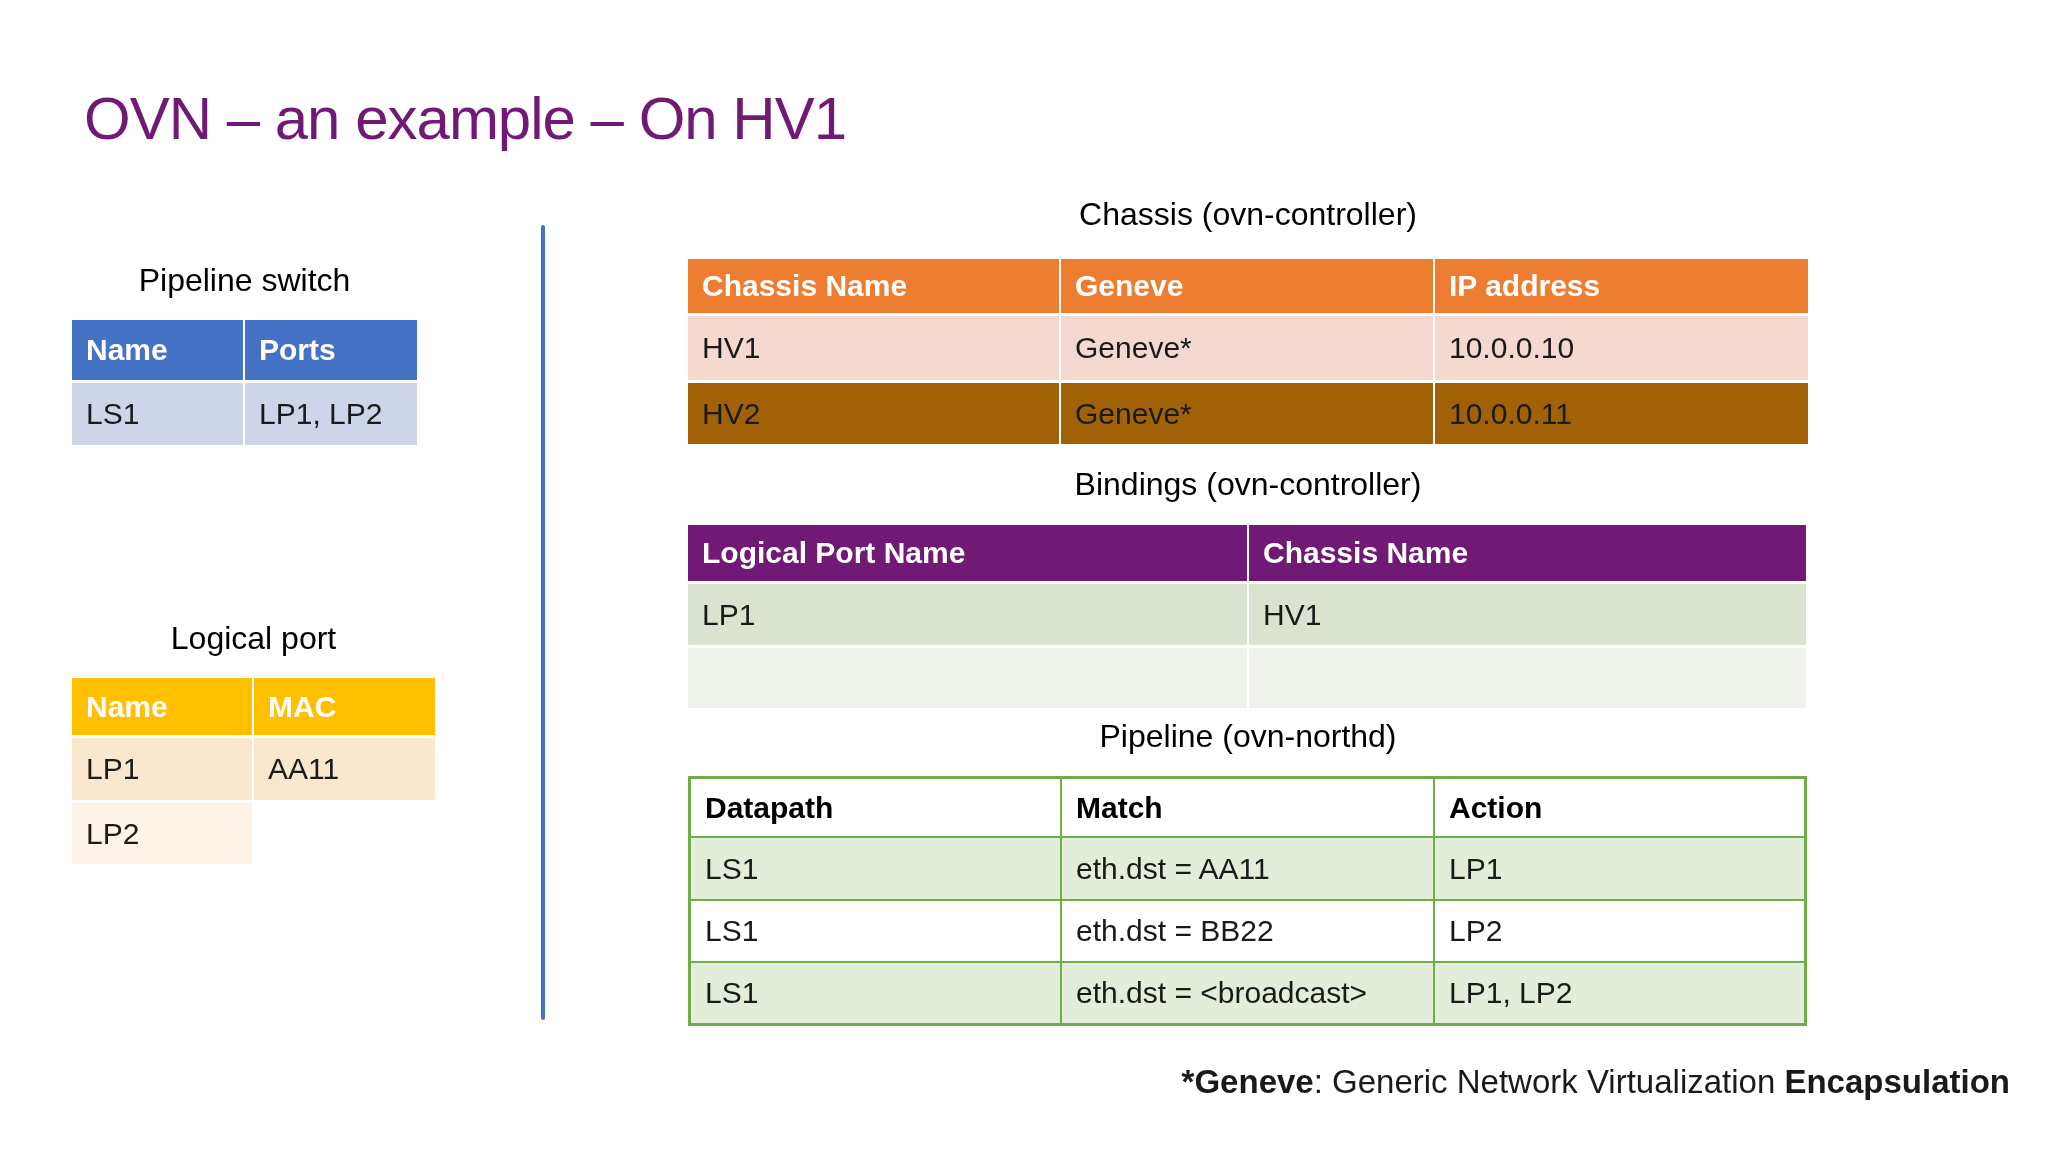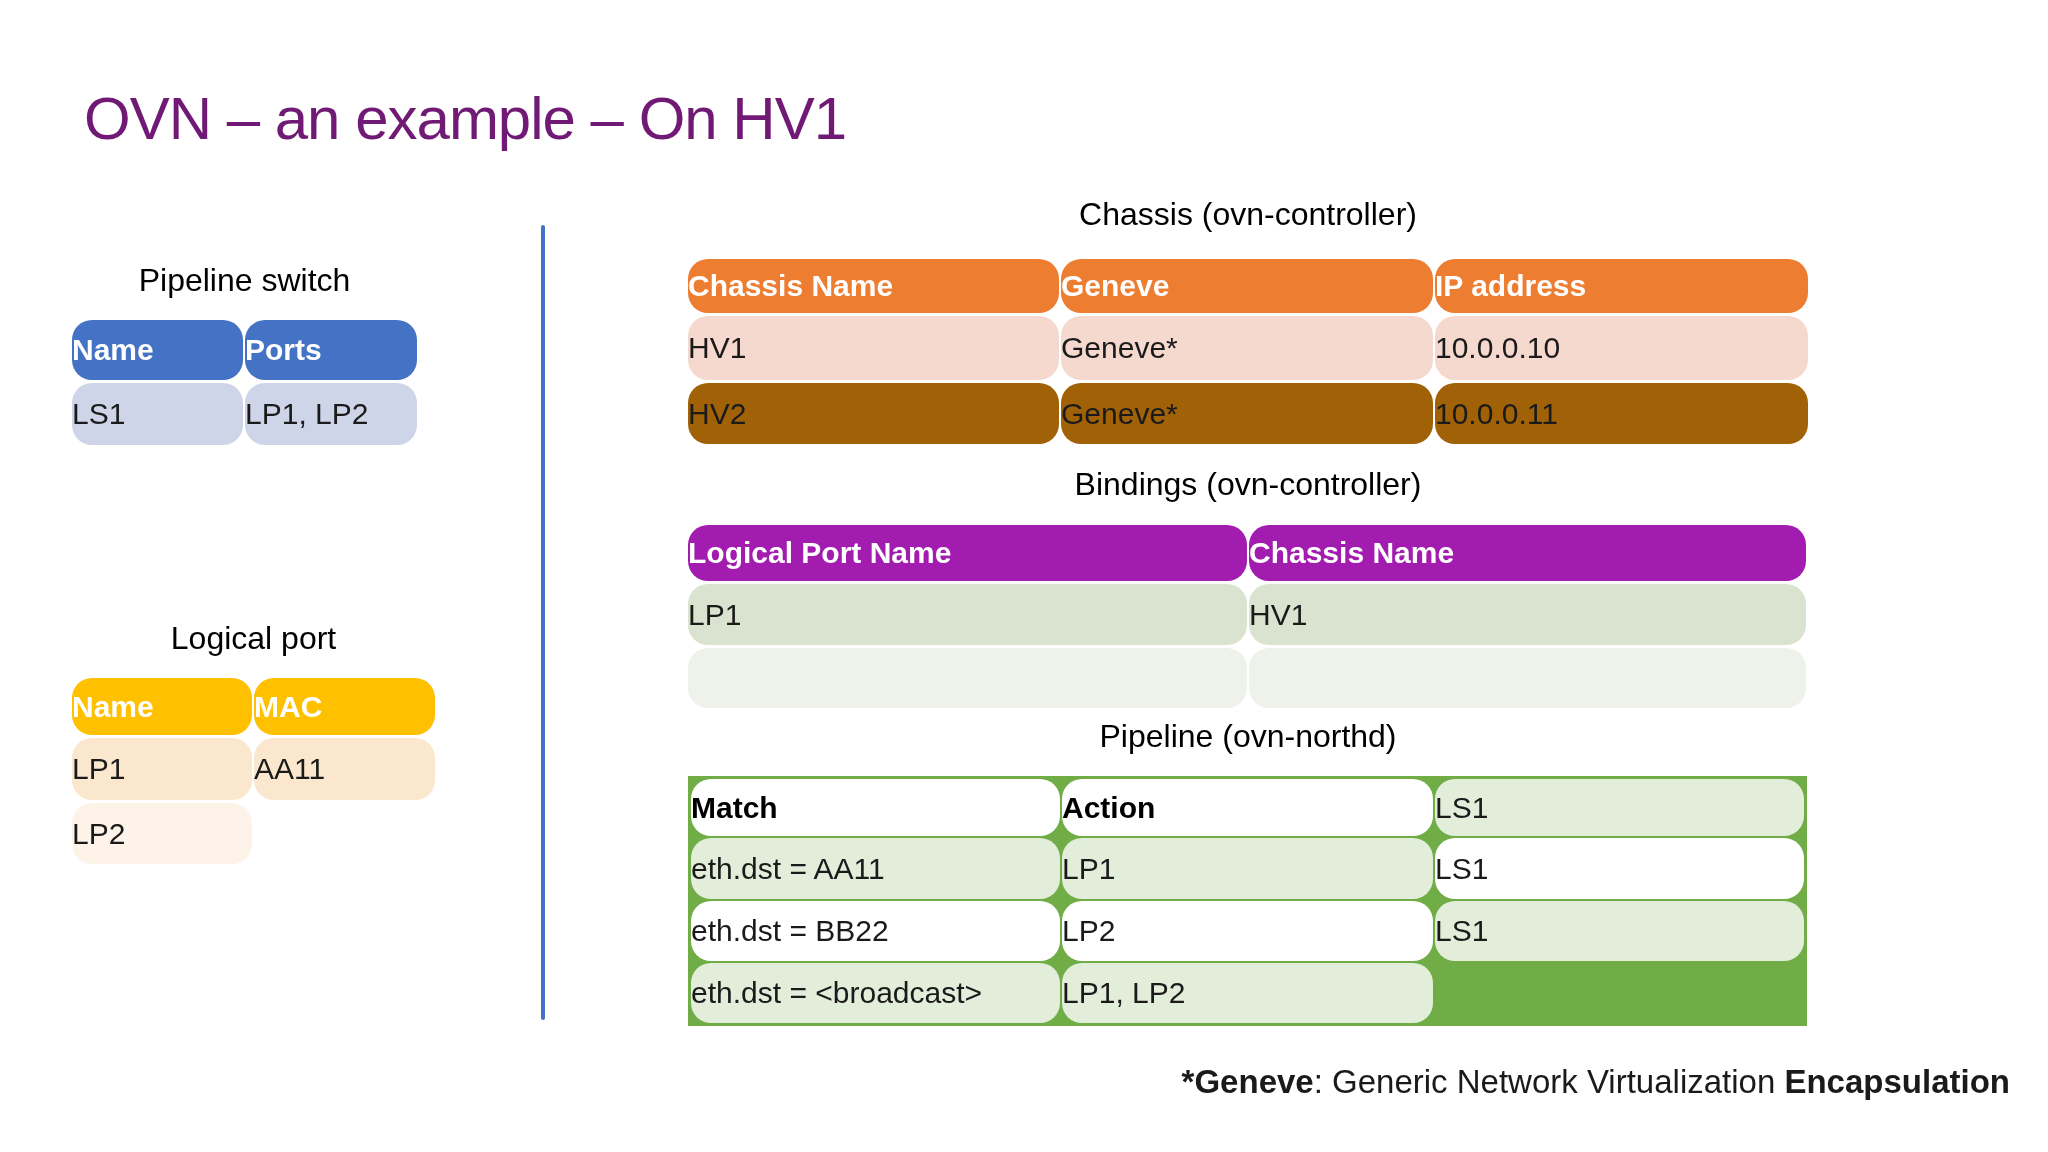--- a/index.html
+++ b/index.html
@@ -12,22 +12,22 @@
     position:absolute;left:84px;top:44px;
     font-size:60px;font-weight:300;color:#701a75;
     letter-spacing:-1px;white-space:nowrap;
   }
   .tbl-heading{
     position:absolute;font-size:32px;font-weight:400;color:#000;
     text-align:center;white-space:nowrap;
   }
   .grid{position:absolute;display:grid;row-gap:3px;column-gap:2px;}
   .cell{
-    display:flex;align-items:center;
-    font-size:30px;white-space:nowrap;overflow:hidden;color:#1a1a1a;border-radius:20px;
+    display:flex;align-items:center;padding-left:14px;
+    font-size:30px;white-space:nowrap;overflow:hidden;color:#1a1a1a;
   }
   .hdr{font-weight:700;color:#ffffff;}
 
   
   .t-switch{left:72px;top:320px;grid-template-columns:171px 172px;grid-template-rows:60px 62px;}
   .t-switch .hdr{background:#4472C4;}
   .t-switch .r0{background:#CFD5E8;}
 
   
   .t-port{left:72px;top:678px;grid-template-columns:180px 181px;grid-template-rows:57px 62px 61px;}
@@ -36,21 +36,21 @@
   .t-port .r1{background:#FDF3E8;}
 
   
   .t-chassis{left:688px;top:259px;grid-template-columns:371px 372px:373px;grid-template-columns:371px 372px 373px;grid-template-rows:54px 64px 61px;}
   .t-chassis .hdr{background:#ED7D31;}
   .t-chassis .r0{background:#F6D9CE;}
   .t-chassis .r1{background:#a16207;}
 
   
   .t-bindings{left:688px;top:525px;grid-template-columns:559px 557px;grid-template-rows:56px 61px 60px;}
-  .t-bindings .hdr{background:#a21caf;}
+  .t-bindings .hdr{background:#701a75;}
   .t-bindings .r0{background:#DAE3D0;}
   .t-bindings .r1{background:#EEF2EA;}
 
   
   .t-pipeline{
     left:688px;top:776px;
     grid-template-columns:369px 371px 369px;grid-template-rows:57px 61px 60px 60px;
     gap:2px;background:#70AD47;border:3px solid #70AD47;
   }
   .t-pipeline .hdr{background:#ffffff;color:#000;}
@@ -110,20 +110,21 @@
   <div class="cell hdr">Logical Port Name</div>
   <div class="cell hdr">Chassis Name</div>
   <div class="cell r0">LP1</div>
   <div class="cell r0">HV1</div>
   <div class="cell r1"></div>
   <div class="cell r1"></div>
 </div>
 
 <div class="tbl-heading" style="left:688px;top:718px;width:1120px;">Pipeline (ovn-northd)</div>
 <div class="grid t-pipeline">
+  <div class="cell hdr">Datapath</div>
   <div class="cell hdr">Match</div>
   <div class="cell hdr">Action</div>
   <div class="cell r0">LS1</div>
   <div class="cell r0">eth.dst = AA11</div>
   <div class="cell r0">LP1</div>
   <div class="cell r1">LS1</div>
   <div class="cell r1">eth.dst = BB22</div>
   <div class="cell r1">LP2</div>
   <div class="cell r2">LS1</div>
   <div class="cell r2">eth.dst = &lt;broadcast&gt;</div>

